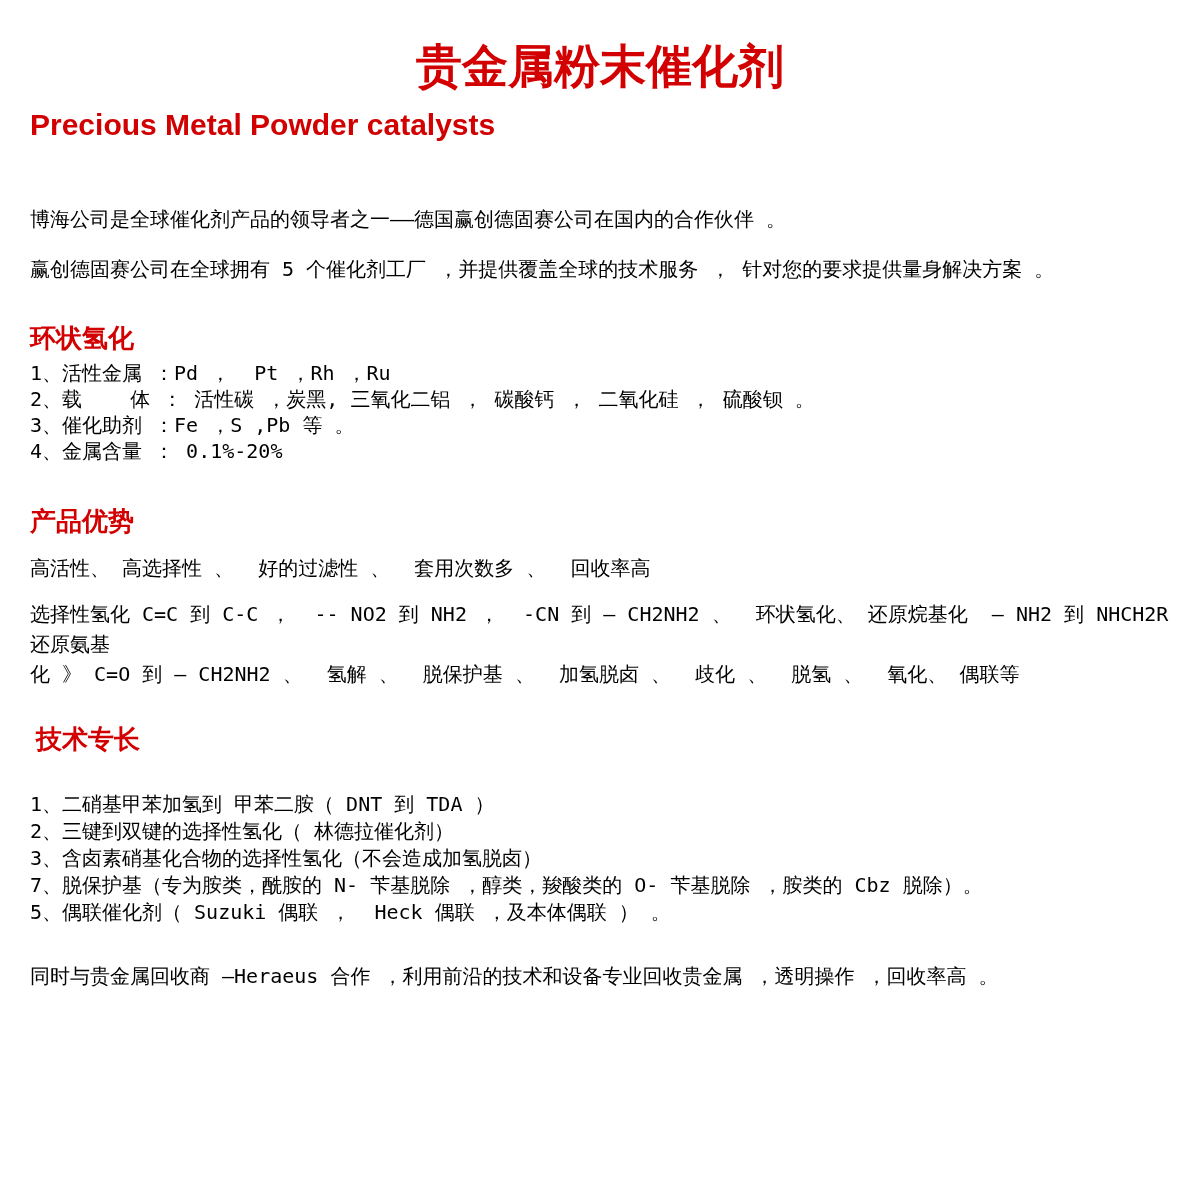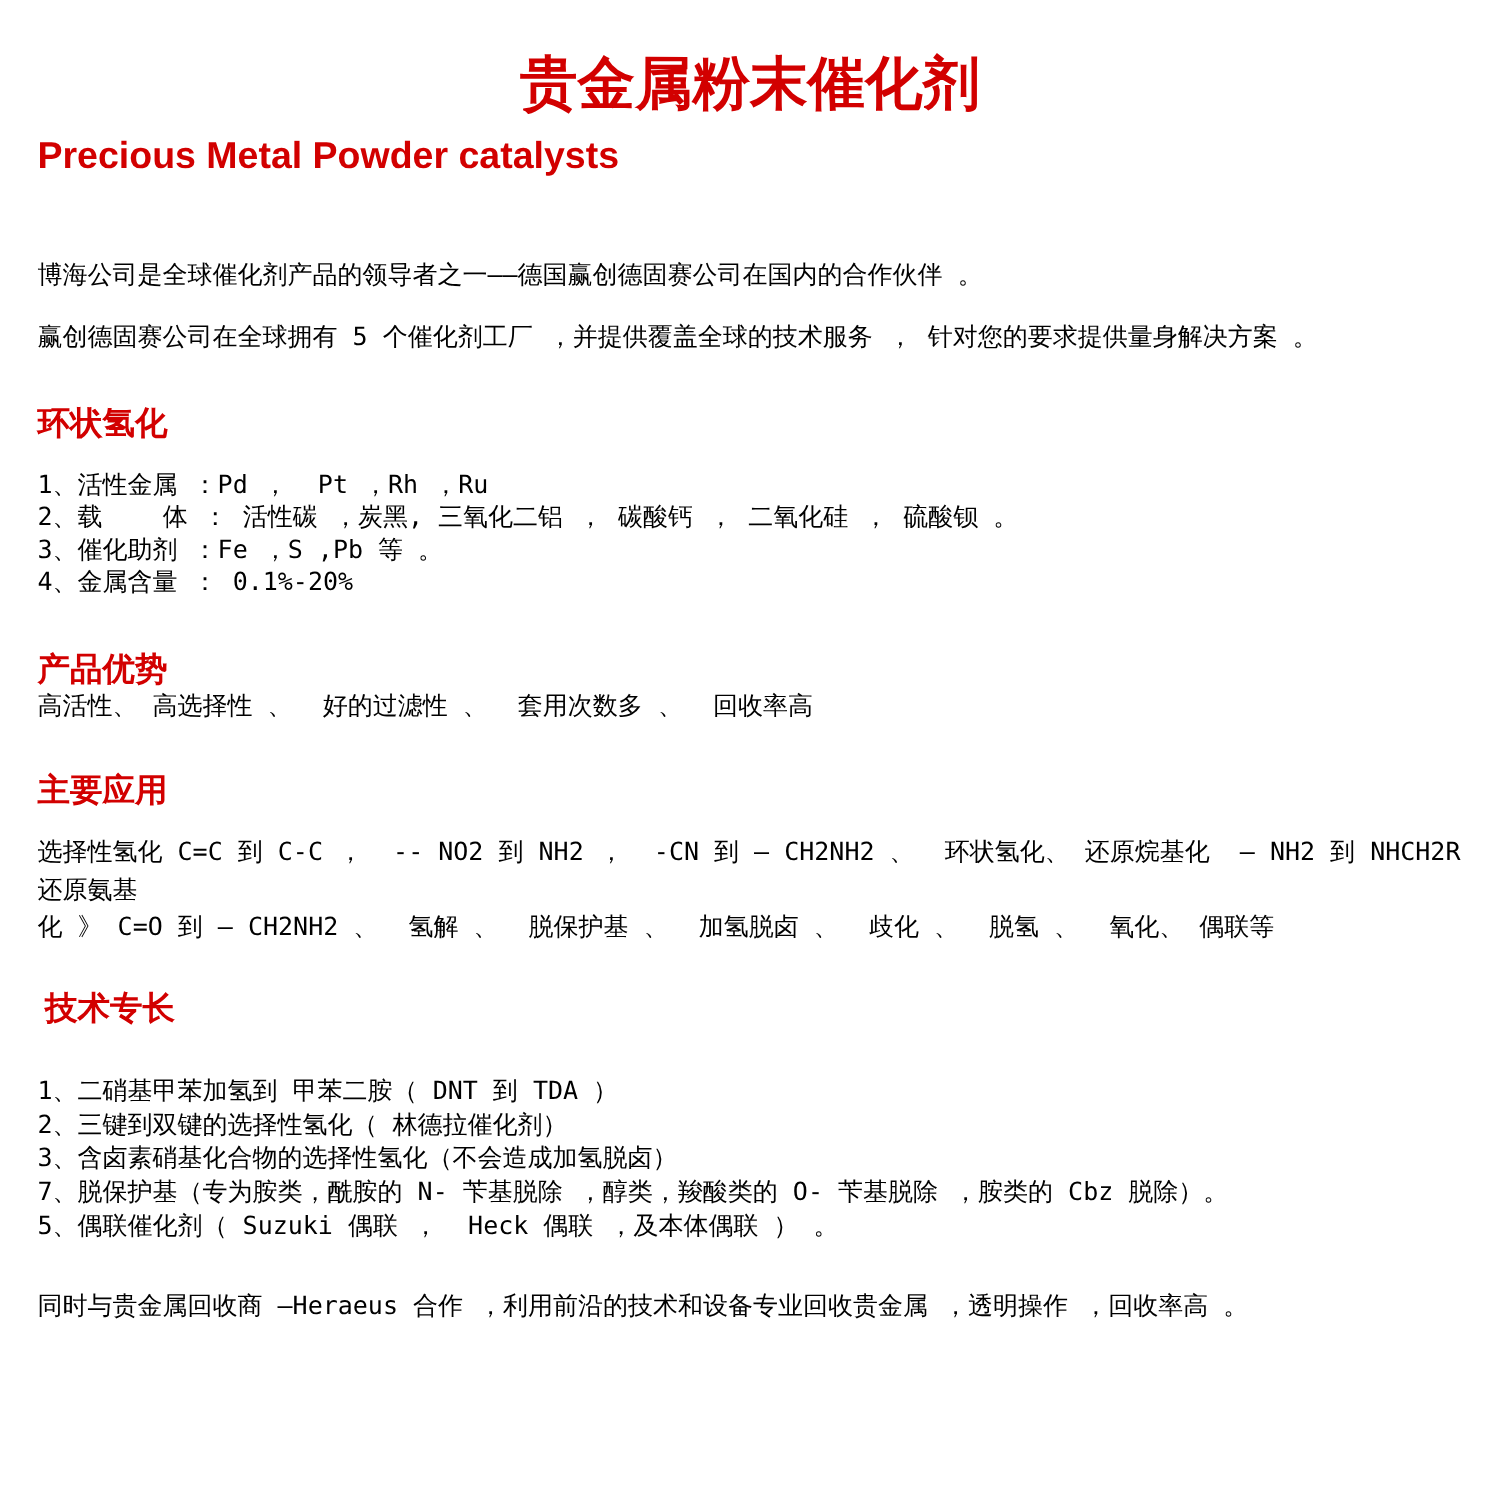--- a/index.html
+++ b/index.html
@@ -47,23 +47,23 @@
     font-family: "Liberation Sans", "DejaVu Sans", sans-serif;
     font-weight: bold;
     font-size: 26px;
     line-height: 1.2;
     color: #d20000;
   }
   .h-composition { margin-top: 41px; }
   .h-advantages  { margin-top: 42px; }
   .h-applications{ margin-top: 40px; }
   .h-expertise   { margin-top: 35px; padding-left: 6px; }
-  .composition-list { margin-top: 20px; }
+  .composition-list { margin-top: 6px; }
   .composition-list .line { font-size: 20px; line-height: 26px; white-space: pre-wrap; }
-  .advantages-line { }
+  .advantages-line { margin-top: 18px; }
   .applications-block { margin-top: 18px; }
   .applications-block .line { font-size: 20px; line-height: 30px; white-space: pre-wrap; }
   .expertise-list { margin-top: 36px; }
   .expertise-list .line { font-size: 20px; line-height: 27px; white-space: pre-wrap; }
   .footer-note { margin-top: 37px; }
 </style>
 </head>
 <body>
 
 <div class="page">
@@ -78,21 +78,20 @@
   <div class="composition-list">
     <div class="line">1、活性金属 ：Pd ，  Pt ，Rh ，Ru</div>
     <div class="line">2、载    体 ： 活性碳 ，炭黑, 三氧化二铝 ， 碳酸钙 ， 二氧化硅 ， 硫酸钡 。</div>
     <div class="line">3、催化助剂 ：Fe ，S ,Pb 等 。</div>
     <div class="line">4、金属含量 ： 0.1%-20%</div>
   </div>
 
   <h3 class="section-heading h-advantages">产品优势</h3>
   <p class="body-text advantages-line">高活性、 高选择性 、  好的过滤性 、  套用次数多 、  回收率高</p>
 
-  <h3 class="section-heading h-applications">主要应用</h3>
   <div class="applications-block">
     <div class="line">选择性氢化 C=C 到 C-C ，  -- NO2 到 NH2 ，  -CN 到 – CH2NH2 、  环状氢化、 还原烷基化  – NH2 到 NHCH2R还原氨基</div>
     <div class="line">化 》 C=O 到 – CH2NH2 、  氢解 、  脱保护基 、  加氢脱卤 、  歧化 、  脱氢 、  氧化、 偶联等</div>
   </div>
 
   <h3 class="section-heading h-expertise">技术专长</h3>
   <div class="expertise-list">
     <div class="line">1、二硝基甲苯加氢到 甲苯二胺（ DNT 到 TDA ）</div>
     <div class="line">2、三键到双键的选择性氢化（ 林德拉催化剂）</div>
     <div class="line">3、含卤素硝基化合物的选择性氢化（不会造成加氢脱卤）</div>

